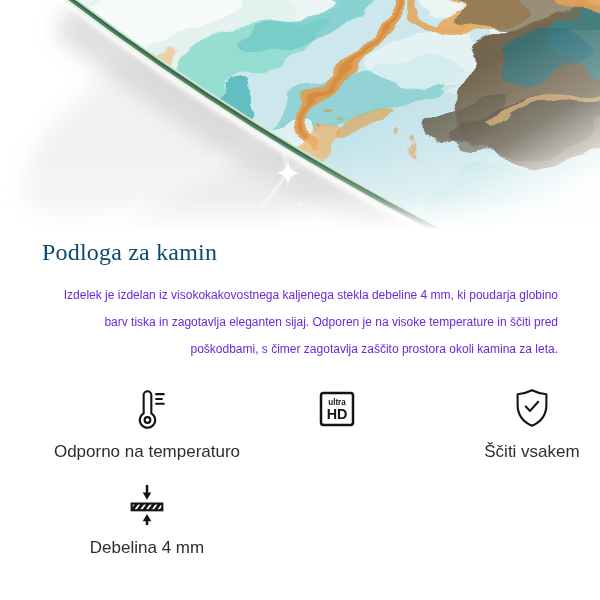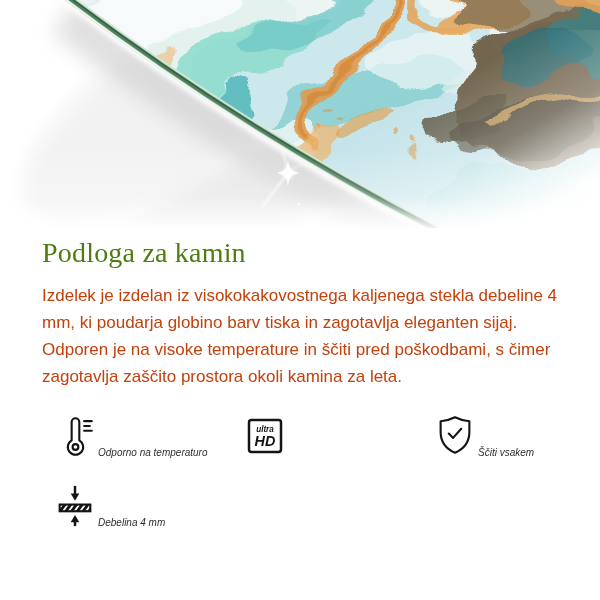--- a/index.html
+++ b/index.html
@@ -6,33 +6,33 @@
   body{
     width:600px;height:600px;background:#ffffff;overflow:hidden;
     font-family:"Liberation Sans","DejaVu Sans",sans-serif;color:#2d2d2d;
   }
   .page{position:relative;width:600px;height:600px;background:#fff;}
   .hero{position:relative;width:600px;height:228px;overflow:hidden;background:#fff;}
   .hero svg{display:block;}
   .content{padding:0 42px;}
   .heading{
     font-family:"Liberation Serif","DejaVu Serif",serif;
-    font-weight:400;font-size:28px;line-height:33px;color:#4d7c0f;
+    font-weight:400;font-size:24px;line-height:33px;color:#0c4a6e;
     margin:8px 0 0 0;letter-spacing:0.2px;
   }
   .desc{
-    font-size:17px;line-height:27px;color:#c2410c;margin:13px 0 0 0;max-width:540px;
+    font-size:12px;line-height:27px;color:#6d28d9;margin:13px 0 0 0;max-width:540px;text-align:right;
   }
   .features{
     margin-top:22px;display:grid;grid-template-columns:190px 190px 200px;
     padding-left:10px;row-gap:22px;
   }
-  .feature{display:flex;align-items:flex-end;font-style:italic;}
+  .feature{display:flex;flex-direction:column;align-items:center;}
   .feature .iconbox{height:48px;display:flex;align-items:center;justify-content:center;}
-  .feature .label{font-size:10px;color:#2e2e2e;line-height:15px;white-space:nowrap;}
+  .feature .label{margin-top:11px;font-size:17px;color:#2e2e2e;line-height:15px;white-space:nowrap;}
   .ic{stroke:#141414;fill:none;stroke-width:2.2;stroke-linecap:round;stroke-linejoin:round;}
 </style>
 </head>
 <body>
 
 <div class="page">
 
   <div class="hero">
     <svg width="600" height="228" viewBox="0 0 600 228">
       <defs>

